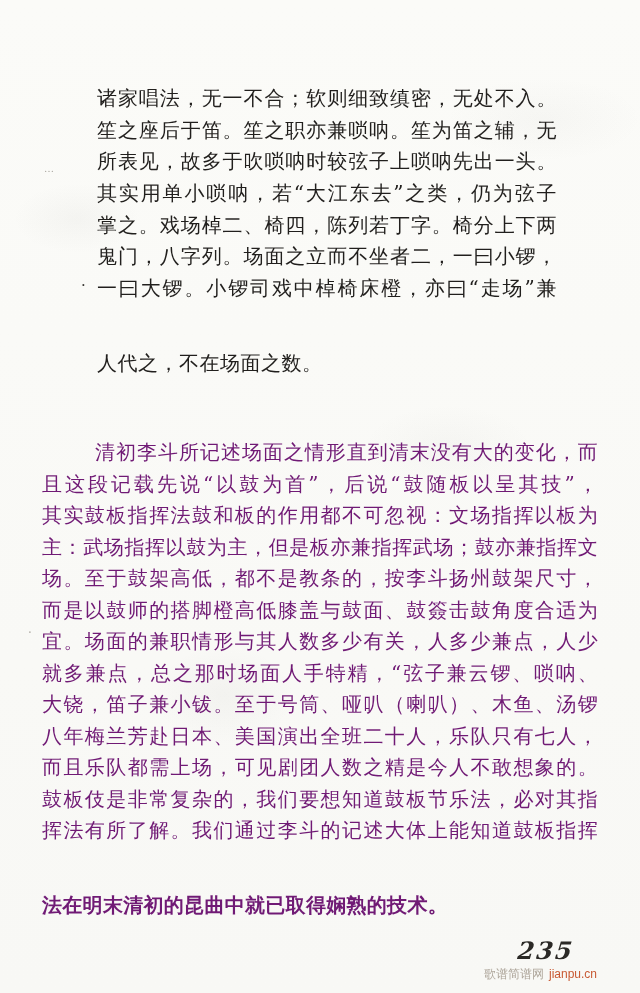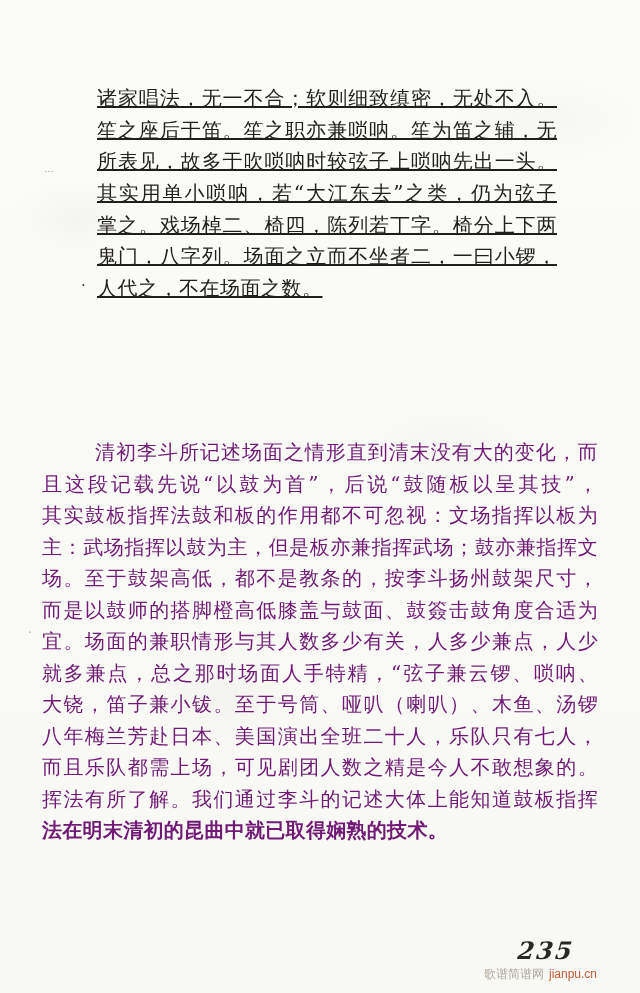--- a/index.html
+++ b/index.html
@@ -16,39 +16,39 @@
     position: absolute; inset: 0; pointer-events: none;
     background:
       radial-gradient(ellipse 90px 50px at 12% 22%, rgba(120,120,115,0.05), transparent 70%),
       radial-gradient(ellipse 120px 60px at 70% 45%, rgba(120,120,115,0.04), transparent 70%),
       radial-gradient(ellipse 100px 70px at 35% 70%, rgba(120,120,115,0.05), transparent 70%),
       radial-gradient(ellipse 140px 60px at 85% 12%, rgba(120,120,115,0.04), transparent 70%),
       linear-gradient(180deg, #fbfbf8 0%, #f8f8f5 100%);
   }
   .quote-block {
     position: absolute; left: 97px; top: 83px; width: 460px;
-    font-size: 20px; letter-spacing: 0.5px; text-decoration: underline;
+    font-size: 20px; letter-spacing: 0.5px;
   }
   .quote-line {
     height: 31.7px; line-height: 31.7px;
     text-align: justify; text-align-last: justify;
     white-space: nowrap;
   }
   .body-block {
     position: absolute; left: 42px; top: 437px; width: 556px;
     font-size: 20px; letter-spacing: 0.3px;
     color: #701a75;
   }
   .body-line {
     height: 31.5px; line-height: 31.5px;
     text-align: justify; text-align-last: justify;
     white-space: nowrap;
   }
   .indent-first { text-indent: 53px; }
-  .short-line { text-align-last: left; }
+  .short-line { text-align-last: left; margin-top: 43px; }
   .bold-line { font-weight: bold; font-family: Liberation Serif, serif; }
   .page-number {
     position: absolute; left: 518px; top: 936px;
     font-size: 24px; font-weight: bold; font-style: italic;
     transform: skewX(-6deg);
     color: #2b2926; letter-spacing: 2px;
   }
   .watermark {
     position: absolute; left: 484px; top: 966px;
     font-family: "Liberation Sans", "DejaVu Sans", sans-serif;
@@ -74,39 +74,41 @@
 
 <div class="paper-noise"></div>
 
 <div class="quote-block">
   <div class="quote-line">诸家唱法，无一不合；软则细致缜密，无处不入。</div>
   <div class="quote-line">笙之座后于笛。笙之职亦兼唢呐。笙为笛之辅，无</div>
   <div class="quote-line">所表见，故多于吹唢呐时较弦子上唢呐先出一头。</div>
   <div class="quote-line">其实用单小唢呐，若“大江东去”之类，仍为弦子</div>
   <div class="quote-line">掌之。戏场棹二、椅四，陈列若丁字。椅分上下两</div>
   <div class="quote-line">鬼门，八字列。场面之立而不坐者二，一曰小锣，</div>
+  <div class="quote-line">一曰大锣。小锣司戏中棹椅床橙，亦曰“走场”兼</div>
   <div class="quote-line short-line">人代之，不在场面之数。</div>
 </div>
 
 <span class="inline-dot-mark">·</span>
 <span class="margin-smudge-mark">…</span>
 <span class="margin-tick-mark">·</span>
 
 <div class="body-block">
   <div class="body-line indent-first">清初李斗所记述场面之情形直到清末没有大的变化，而</div>
   <div class="body-line">且这段记载先说“以鼓为首”，后说“鼓随板以呈其技”，</div>
   <div class="body-line">其实鼓板指挥法鼓和板的作用都不可忽视：文场指挥以板为</div>
   <div class="body-line">主：武场指挥以鼓为主，但是板亦兼指挥武场；鼓亦兼指挥文</div>
   <div class="body-line">场。至于鼓架高低，都不是教条的，按李斗扬州鼓架尺寸，</div>
   <div class="body-line">而是以鼓师的搭脚橙高低膝盖与鼓面、鼓簽击鼓角度合适为</div>
   <div class="body-line">宜。场面的兼职情形与其人数多少有关，人多少兼点，人少</div>
   <div class="body-line">就多兼点，总之那时场面人手特精，“弦子兼云锣、唢呐、</div>
   <div class="body-line">大铙，笛子兼小钹。至于号筒、哑叭（喇叭）、木鱼、汤锣</div>
   <div class="body-line">八年梅兰芳赴日本、美国演出全班二十人，乐队只有七人，</div>
   <div class="body-line">而且乐队都需上场，可见剧团人数之精是今人不敢想象的。</div>
+  <div class="body-line">鼓板伎是非常复杂的，我们要想知道鼓板节乐法，必对其指</div>
   <div class="body-line">挥法有所了解。我们通过李斗的记述大体上能知道鼓板指挥</div>
   <div class="body-line short-line bold-line">法在明末清初的昆曲中就已取得娴熟的技术。</div>
 </div>
 
 <div class="page-number">235</div>
 
 <div class="watermark">
   <span class="wm-name">歌谱简谱网</span><span class="wm-url">jianpu.cn</span>
 </div>
 

